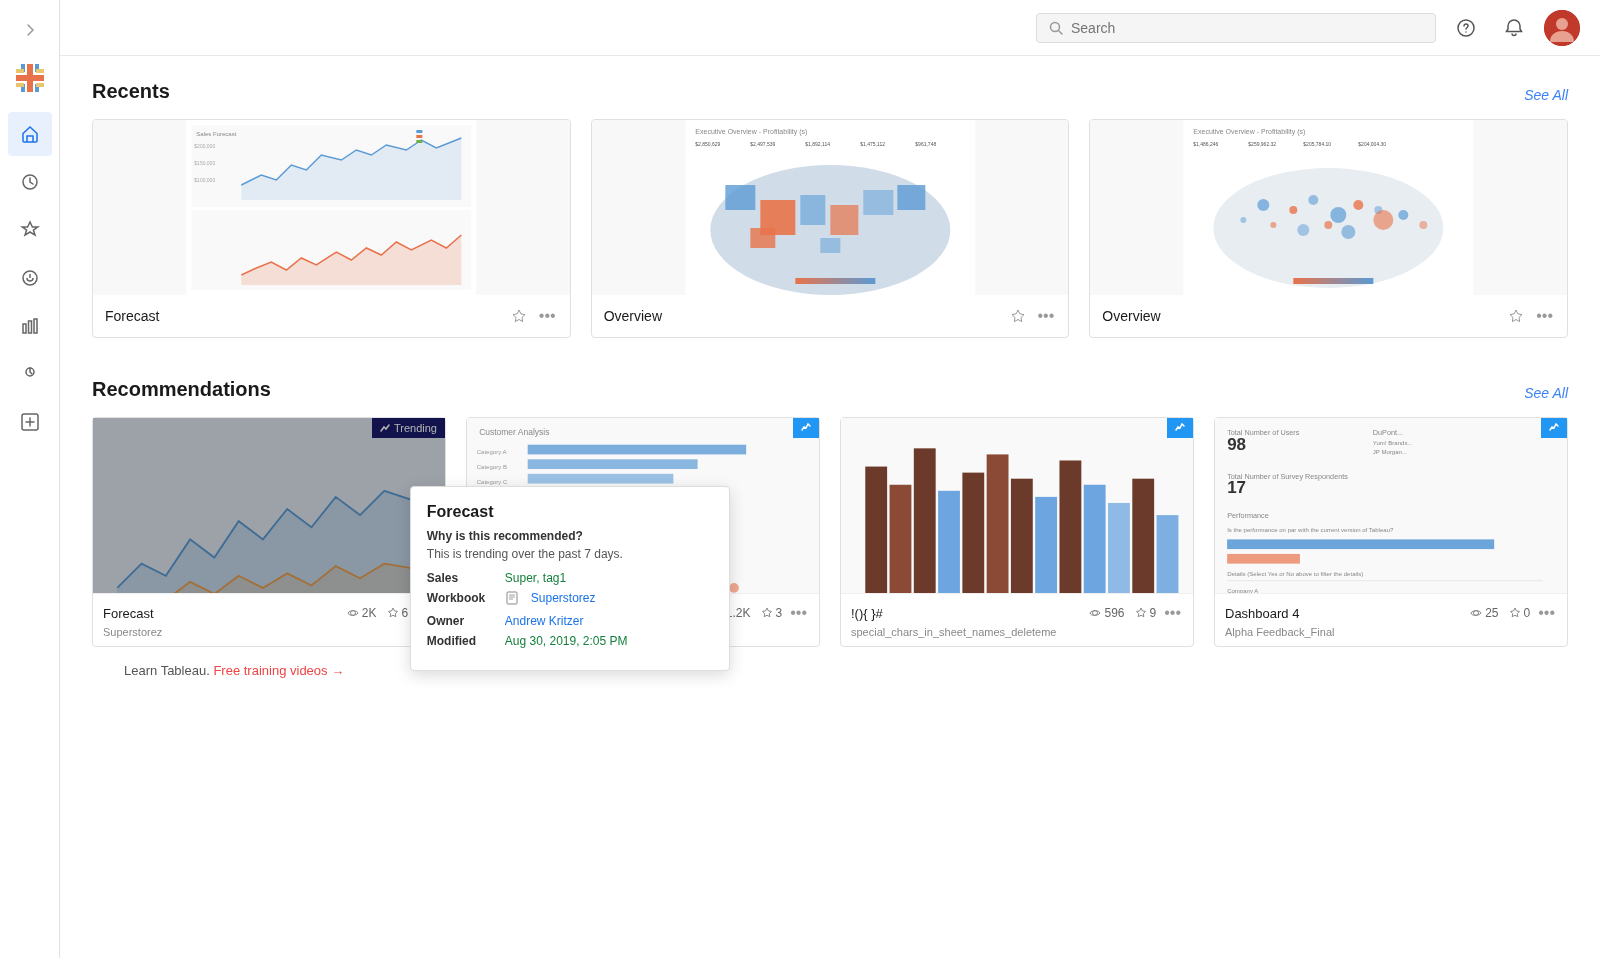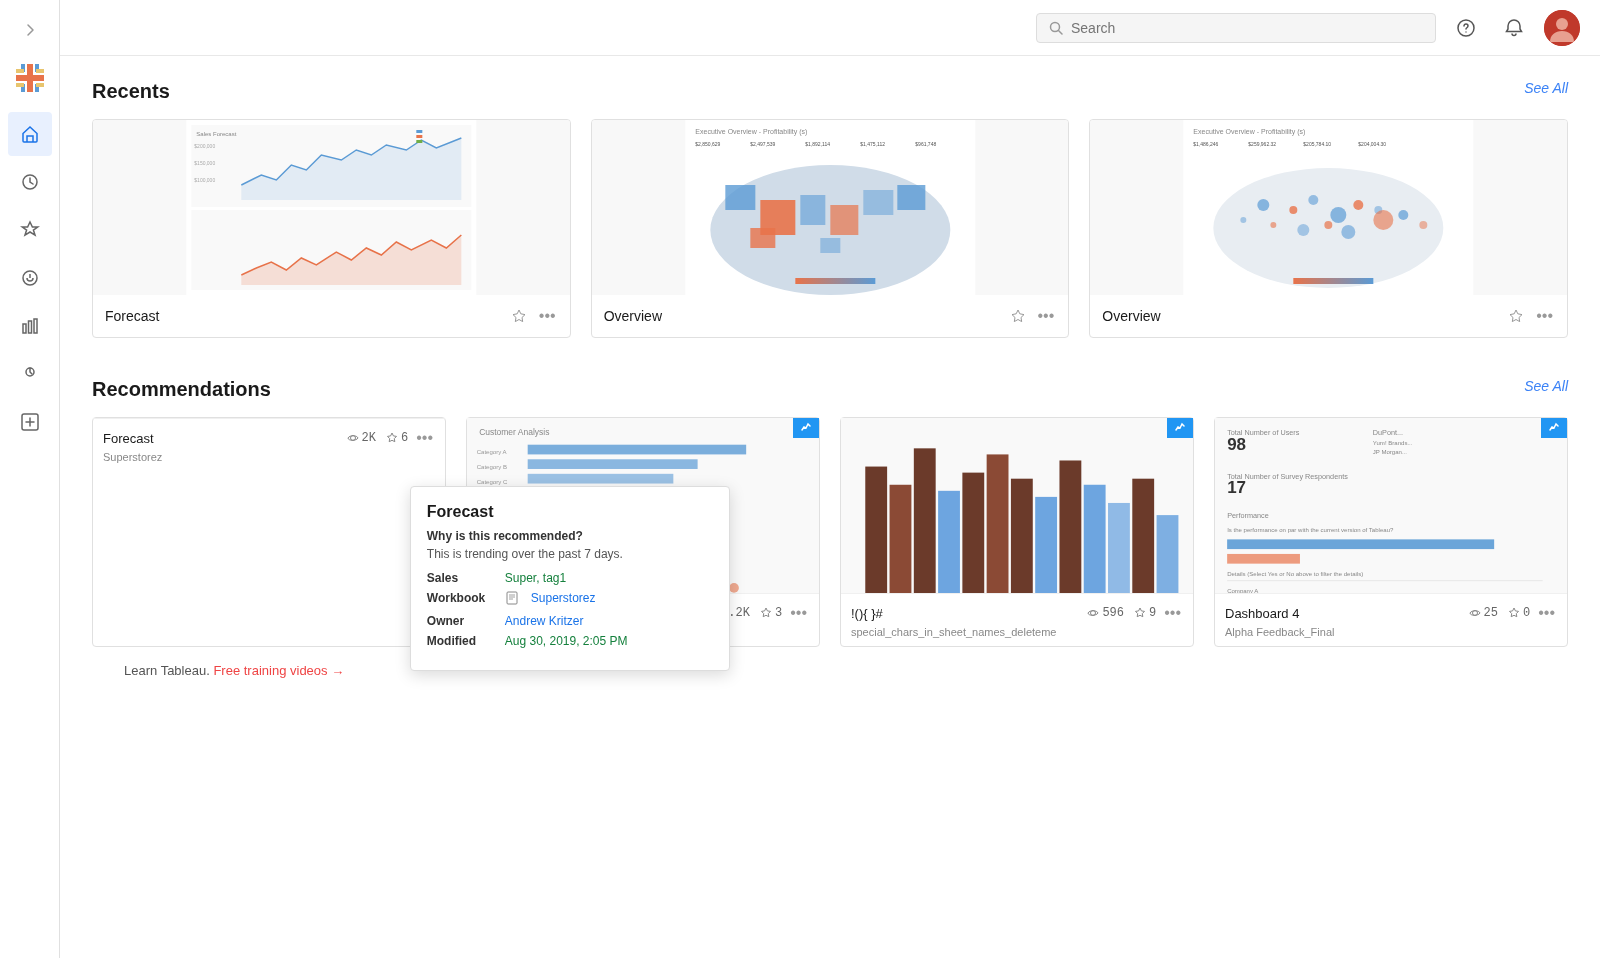--- a/index.html
+++ b/index.html
@@ -82,21 +82,21 @@
       overflow: hidden;
       cursor: pointer;
     }
     .avatar svg { width: 36px; height: 36px; }
 
     
     .content { padding: 24px 32px; }
 
     
     .section-header {
-      display: flex; justify-content: space-between; align-items: flex-start;
+      display: flex; justify-content: space-between; align-items: flex-end;
       margin-bottom: 16px;
     }
     .section-title {
       font-size: 20px; font-weight: 600; color: #1a1a1a;
     }
     .see-all {
       font-size: 14px; color: #3b82f6; cursor: pointer; text-decoration: none; font-style: italic;
     }
 
     
@@ -176,21 +176,21 @@
     }
     .rec-footer {
       padding: 8px 10px;
       border-top: 1px solid #f0f0f0;
     }
     .rec-footer-top {
       display: flex; align-items: center; gap: 6px; margin-bottom: 2px;
     }
     .rec-title { flex: 1; font-size: 13px; font-weight: 500; color: #1a1a1a; }
     .rec-stats {
-      display: flex; align-items: center; gap: 10px; font-size: 12px; color: #666; font-family: Liberation Mono, monospace;
+      display: flex; align-items: center; gap: 10px; font-size: 12px; color: #666;
     }
     .rec-stat { display: flex; align-items: center; gap: 3px; }
     .rec-owner { font-size: 11px; color: #888; }
 
     
     .tooltip-popup {
       position: absolute;
       left: 90%;
       top: 30%;
       background: #fff;
@@ -467,20 +467,35 @@
     </div>
 
     <div class="section-header">
       <h2 class="section-title">Recommendations</h2>
       <a class="see-all">See All</a>
     </div>
 
     <div class="rec-cards-grid" style="position:relative;">
 
       <div class="rec-card" style="position:relative; overflow:visible;">
+        <div class="rec-thumbnail" style="filter: brightness(0.7);">
+          <div class="trending-badge">
+            <svg width="10" height="10" viewBox="0 0 10 10">
+                <polyline points="1,8 4,4 6,6 9,2" stroke="#fff" stroke-width="1.5" fill="none" stroke-linecap="round"></polyline>
+              </svg>
+            <span>Trending</span>
+          </div>
+          <svg viewBox="0 0 290 175" xmlns="http://www.w3.org/2000/svg">
+            <rect width="290" height="175" fill="#e0e8f0"></rect>
+            <polyline points="20,140 40,120 60,130 80,100 100,115 120,85 140,100 160,75 180,90 200,65 220,80 240,60 270,70" fill="none" stroke="#5b9bd5" stroke-width="1.5"></polyline>
+            <polygon points="20,140 40,120 60,130 80,100 100,115 120,85 140,100 160,75 180,90 200,65 220,80 240,60 270,70 270,155 20,155" fill="rgba(91,155,213,0.2)"></polygon>
+            <polyline points="20,155 40,145 60,150 80,135 100,145 120,130 140,140 160,128 180,138 200,122 220,132 240,120 270,125" fill="none" stroke="#e8a050" stroke-width="1.5"></polyline>
+            <polygon points="20,155 40,145 60,150 80,135 100,145 120,130 140,140 160,128 180,138 200,122 220,132 240,120 270,125 270,165 20,165" fill="rgba(232,160,80,0.2)"></polygon>
+          </svg>
+        </div>
         <div class="rec-footer">
           <div class="rec-footer-top">
             <span class="rec-title">Forecast</span>
             <div class="rec-stats">
               <span class="rec-stat">
                 <svg width="12" height="12" viewBox="0 0 12 12">
                     <circle cx="6" cy="6" r="2.5" stroke="#888" stroke-width="1" fill="none"></circle>
                     <path d="M1 6c1.5-3 9-3 10 0C9.5 9 1 9 1 6z" stroke="#888" stroke-width="1" fill="none"></path>
                   </svg>
                 <span>2K</span>

